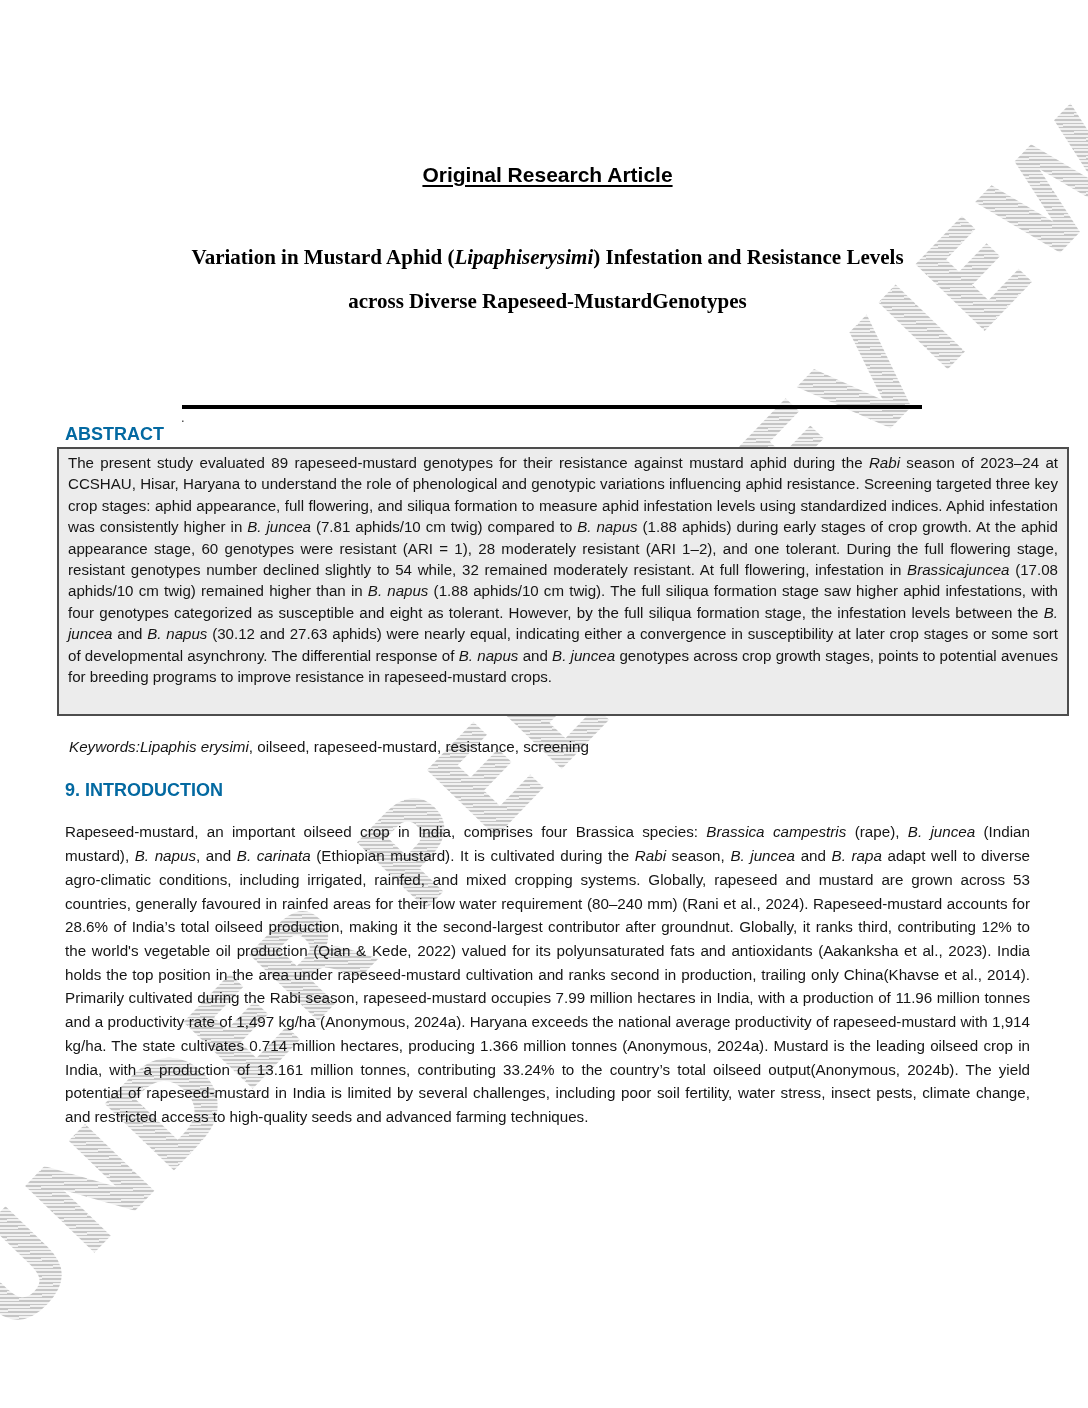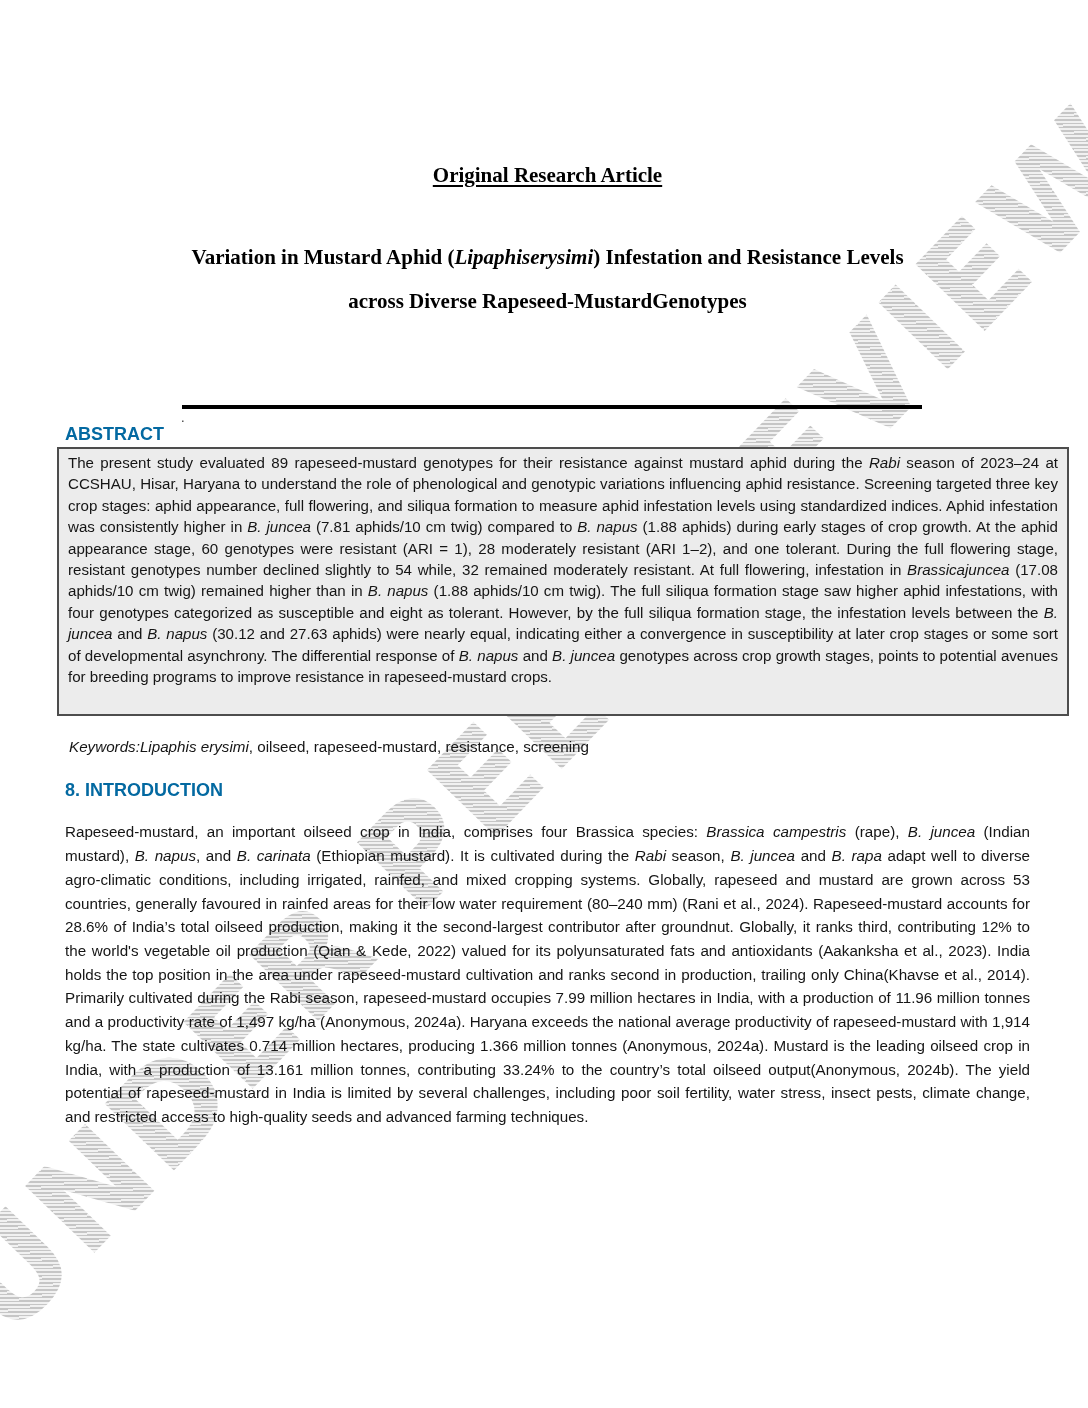--- a/index.html
+++ b/index.html
@@ -48,21 +48,21 @@
     }
   }
 
   .content {
     position: relative; z-index: 1;
     padding: 163px 58px 0 65px;
   }
 
   .article-type {
     text-align: center;
-    font-family: Liberation Serif, serif;
+    font-family: Liberation Sans, sans-serif;
     font-weight: bold;
     font-size: 21px;
     line-height: 24px;
     text-decoration: underline;
     text-underline-offset: 3px;
     color: #000;
   }
 
   .paper-title {
     margin: 48px 0 0 0;
@@ -144,18 +144,18 @@
     <div class="stray-period">.</div>
 
     <h2 class="section-heading">ABSTRACT</h2>
 
     <div class="abstract-box">
       <p class="abstract-text">The present study evaluated 89 rapeseed-mustard genotypes for their resistance against mustard aphid during the <i>Rabi</i> season of 2023–24 at CCSHAU, Hisar, Haryana to understand the role of phenological and genotypic variations influencing aphid resistance. Screening targeted three key crop stages: aphid appearance, full flowering, and siliqua formation to measure aphid infestation levels using standardized indices. Aphid infestation was consistently higher in <i>B. juncea</i> (7.81 aphids/10 cm twig) compared to <i>B. napus</i> (1.88 aphids) during early stages of crop growth. At the aphid appearance stage, 60 genotypes were resistant (ARI = 1), 28 moderately resistant (ARI 1–2), and one tolerant. During the full flowering stage, resistant genotypes number declined slightly to 54 while, 32 remained moderately resistant. At full flowering, infestation in <i>Brassicajuncea</i> (17.08 aphids/10 cm twig) remained higher than in <i>B. napus</i> (1.88 aphids/10 cm twig). The full siliqua formation stage saw higher aphid infestations, with four genotypes categorized as susceptible and eight as tolerant.  However, by the full siliqua formation stage, the infestation levels between the <i>B. juncea</i> and <i>B. napus</i> (30.12 and 27.63 aphids) were nearly equal, indicating either a convergence in susceptibility at later crop stages or some sort of developmental asynchrony. The differential response of <i>B. napus</i> and <i>B. juncea</i> genotypes across crop growth stages, points to potential avenues for breeding programs to improve resistance in rapeseed-mustard crops.</p>
     </div>
 
     <p class="keywords-line"><i>Keywords:Lipaphis erysimi</i>, oilseed, rapeseed-mustard, resistance, screening</p>
 
-    <h2 class="section-heading intro-heading">8. INTRODUCTION</h2>
+    <h2 class="section-heading intro-heading">9. INTRODUCTION</h2>
 
     <p class="intro-text">Rapeseed-mustard, an important oilseed crop in India, comprises four Brassica species: <i>Brassica campestris</i> (rape), <i>B. juncea</i> (Indian mustard), <i>B. napus</i>, and <i>B. carinata</i> (Ethiopian mustard). It is cultivated during the <i>Rabi</i> season, <i>B. juncea</i> and <i>B. rapa</i> adapt well to diverse agro-climatic conditions, including irrigated, rainfed, and mixed cropping systems. Globally, rapeseed and mustard are grown across 53 countries, generally favoured in rainfed areas for their low water requirement (80–240 mm) (Rani et al., 2024). Rapeseed-mustard accounts for 28.6% of India’s total oilseed production, making it the second-largest contributor after groundnut. Globally, it ranks third, contributing 12% to the world's vegetable oil production (Qian &amp; Kede, 2022) valued for its polyunsaturated fats and antioxidants (Aakanksha et al., 2023).  India holds the top position in the area under rapeseed-mustard cultivation and ranks second in production, trailing only China(Khavse et al., 2014). Primarily cultivated during the Rabi season, rapeseed-mustard occupies 7.99 million hectares in India, with a production of 11.96 million tonnes and a productivity rate of 1,497 kg/ha (Anonymous, 2024a). Haryana exceeds the national average productivity of rapeseed-mustard with 1,914 kg/ha. The state cultivates 0.714 million hectares, producing 1.366 million tonnes (Anonymous, 2024a). Mustard is the leading oilseed crop in India, with a production of 13.161 million tonnes, contributing 33.24% to the country’s total oilseed output(Anonymous, 2024b). The yield potential of rapeseed-mustard in India is limited by several challenges, including poor soil fertility, water stress, insect pests, climate change, and restricted access to high-quality seeds and advanced farming techniques.</p>
 
   </div>
 </div>
 
 </body></html>

